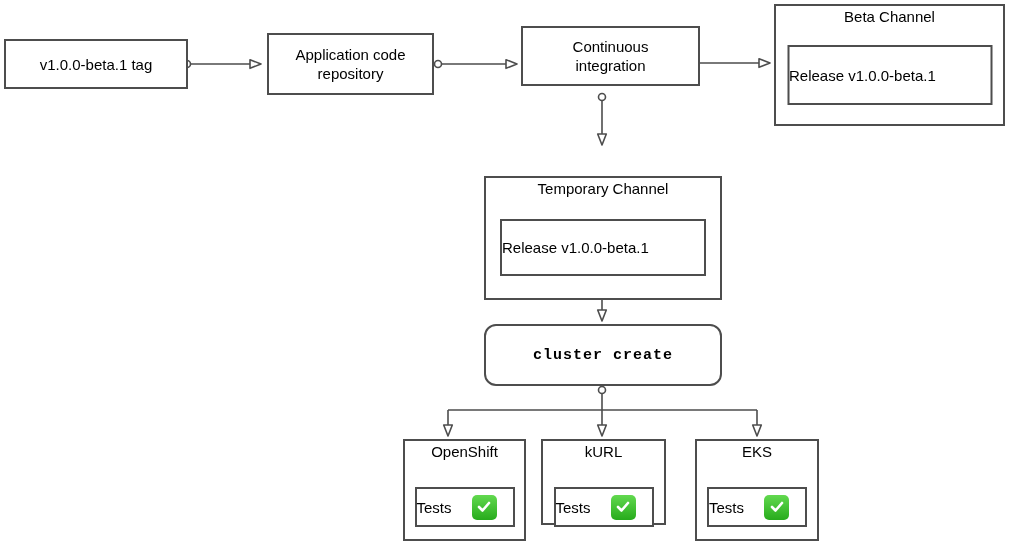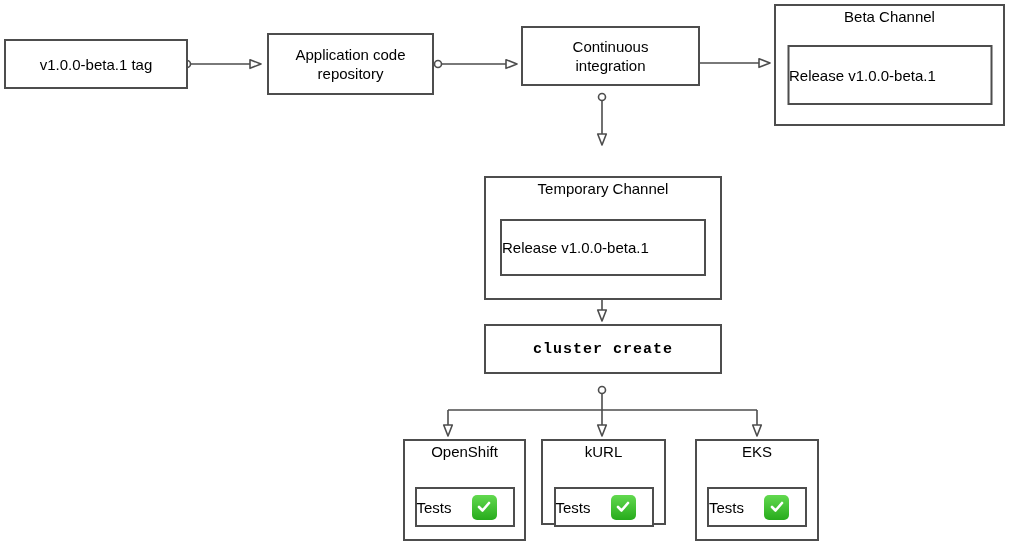--- a/index.html
+++ b/index.html
@@ -112,21 +112,21 @@
     </div>
   </div>
 
   <div class="group" style="left:484px;top:148px;width:238px;height:124px;margin-top:28px;">
     <div class="group-title">Temporary Channel</div>
     <div class="inner" style="top:41px;width:206px;height:57px;">
       <span>Release v1.0.0-beta.1</span>
     </div>
   </div>
 
-  <div class="node" style="left:484px;top:324px;width:238px;height:50px;">
+  <div class="node" style="left:484px;top:324px;width:238px;height:62px;border-radius:12px;">
     <span class="mono">cluster create</span>
   </div>
 
   <div class="group" style="left:387px;top:439px;width:123px;height:102px;margin-left:16px;">
     <div class="group-title">OpenShift</div>
     <div class="inner tests" style="top:46px;width:100px;height:40px;">
       <span>Tests</span>
       <span class="check">
         <svg width="14" height="12" viewBox="0 0 14 12">
             <polyline points="2,6 5.5,9.5 12,2" stroke="#ffffff" stroke-width="2.6" fill="none" stroke-linecap="round" stroke-linejoin="round"></polyline>

